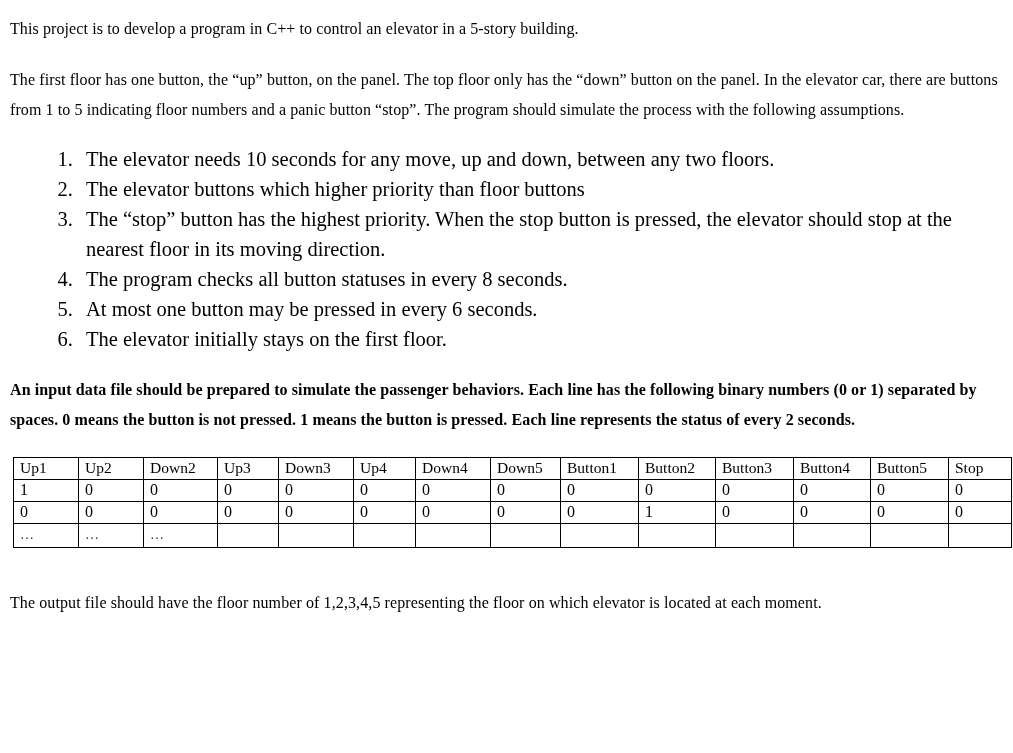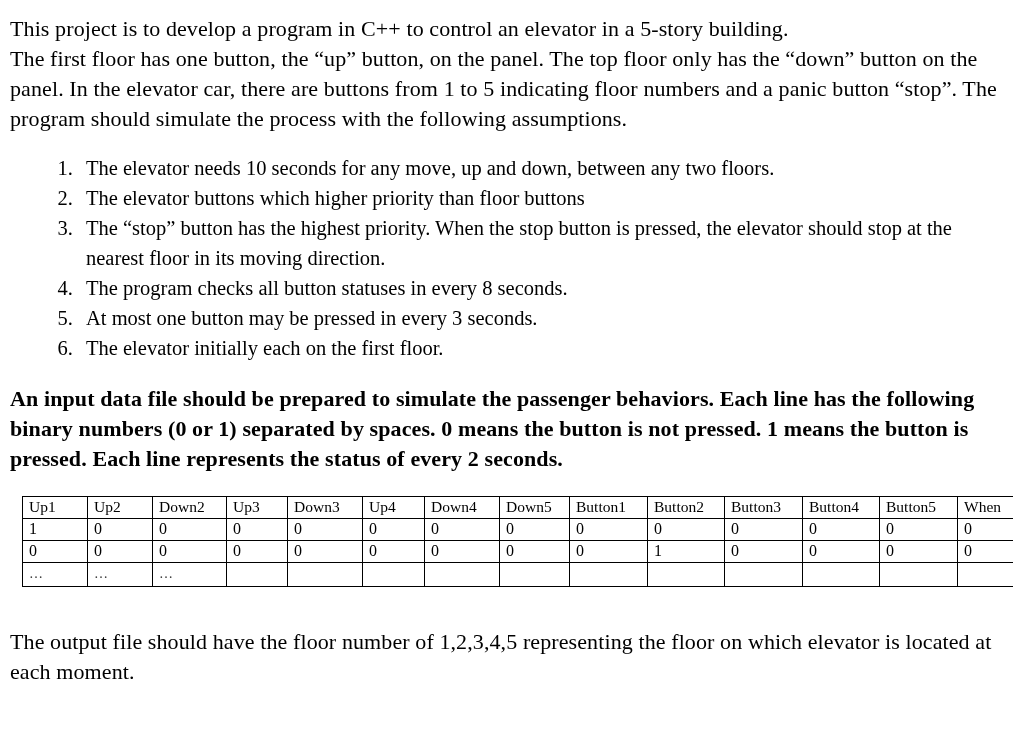--- a/index.html
+++ b/index.html
@@ -19,46 +19,46 @@
   .page {
     position: relative;
     width: 1013px;
     height: 753px;
     padding: 0;
     box-sizing: border-box;
   }
   .para {
     margin: 0;
     padding: 0 14px 0 10px;
-    font-size: 22px;
+    font-size: 16px;
     line-height: 30px;
     text-align: left;
     letter-spacing: 0.1px;
   }
   .para.intro        { margin-top: 14px; }
-  .para.floors       { }
+  .para.floors       { margin-top: 21px; }
   .para.inputfile    { margin-top: 21px; font-weight: bold; }
   .para.output       { margin-top: 0; }
 
   ol.assumptions {
     margin: 19px 4px 0 0;
     padding: 0 14px 0 78px;
     list-style-position: outside;
     list-style-type: decimal;
     font-size: 20.5px;
     line-height: 30px;
   }
   ol.assumptions > li {
     margin: 0;
     padding: 0 0 0 8px;
   }
 
   .table-wrap {
     margin-top: 22px;
-    padding-left: 22px;
+    padding-left: 13px;
   }
   table.status-table {
     border-collapse: collapse;
     table-layout: fixed;
     width: 985px;
     font-size: 15.5px;
     line-height: 1;
   }
   table.status-table th,
   table.status-table td {
@@ -104,22 +104,22 @@
 
   <p class="para intro">This project is to develop a program in C++ to control an elevator in a 5-story building.</p>
 
   <p class="para floors">The first floor has one button, the “up” button, on the panel. The top floor only has the “down” button on the panel. In the elevator car, there are buttons from 1 to 5 indicating floor numbers and a panic button “stop”. The program should simulate the process with the following assumptions.</p>
 
   <ol class="assumptions">
       <li>The elevator needs 10 seconds for any move, up and down, between any two floors.</li>
       <li>The elevator buttons which higher priority than floor buttons</li>
       <li>The “stop” button has the highest priority. When the stop button is pressed, the elevator should stop at the nearest floor in its moving direction.</li>
       <li>The program checks all button statuses in every 8 seconds.</li>
-      <li>At most one button may be pressed in every 3 seconds.</li>
-      <li>The elevator initially each on the first floor.</li>
+      <li>At most one button may be pressed in every 6 seconds.</li>
+      <li>The elevator initially stays on the first floor.</li>
     </ol>
 
   <p class="para inputfile">An input data file should be prepared to simulate the passenger behaviors. Each line has the following binary numbers (0 or 1) separated by spaces. 0 means the button is not pressed. 1 means the button is pressed. Each line represents the status of every 2 seconds.</p>
 
   <div class="table-wrap">
     <table class="status-table">
       <colgroup>
         <col class="c0">
           <col class="c1">
           <col class="c2">
@@ -143,21 +143,21 @@
             <th>Up3</th>
             <th>Down3</th>
             <th>Up4</th>
             <th>Down4</th>
             <th>Down5</th>
             <th>Button1</th>
             <th>Button2</th>
             <th>Button3</th>
             <th>Button4</th>
             <th>Button5</th>
-            <th>When</th>
+            <th>Stop</th>
           </tr>
       </thead>
       <tbody>
           <tr>
             <td>1</td>
             <td>0</td>
             <td>0</td>
             <td>0</td>
             <td>0</td>
             <td>0</td>

